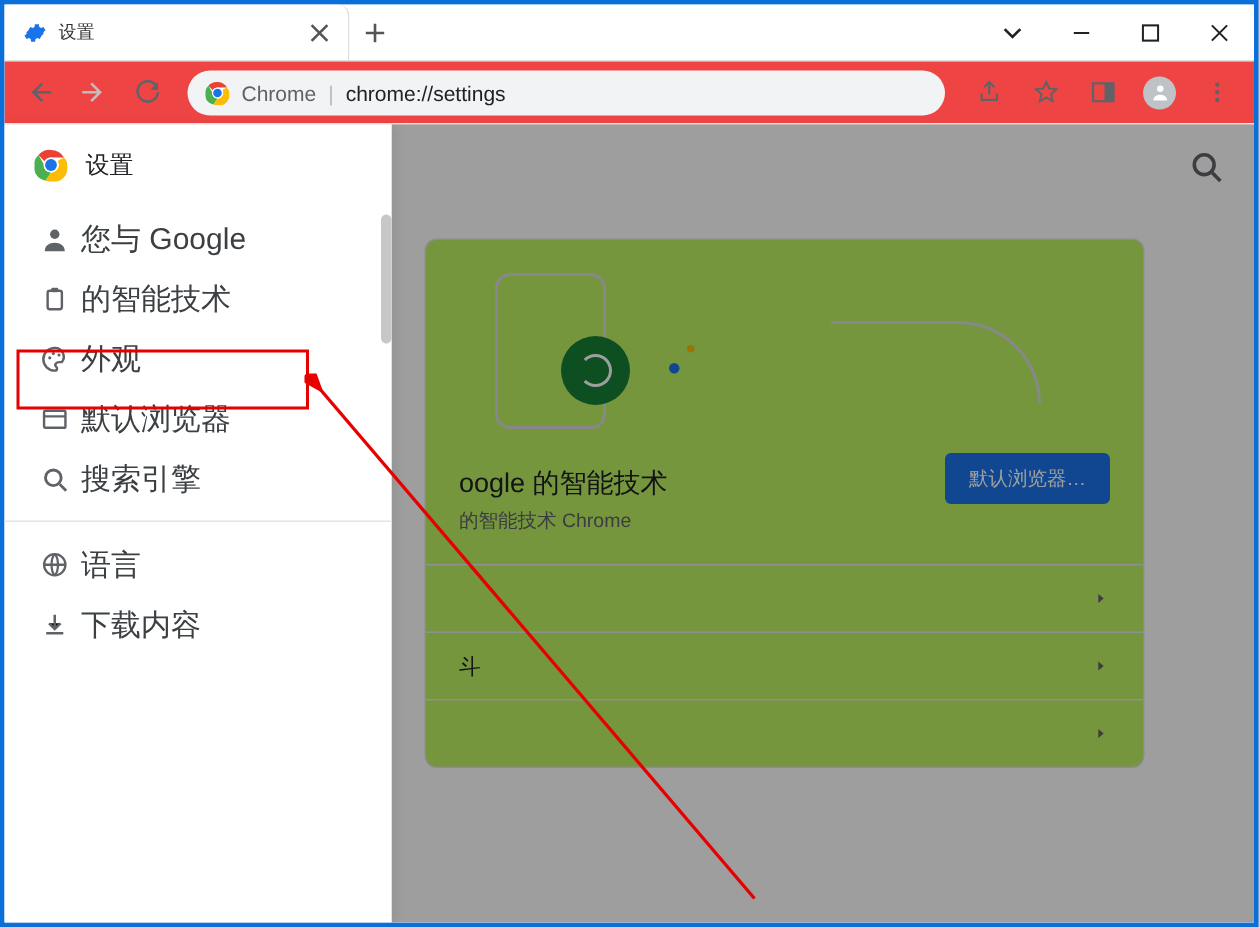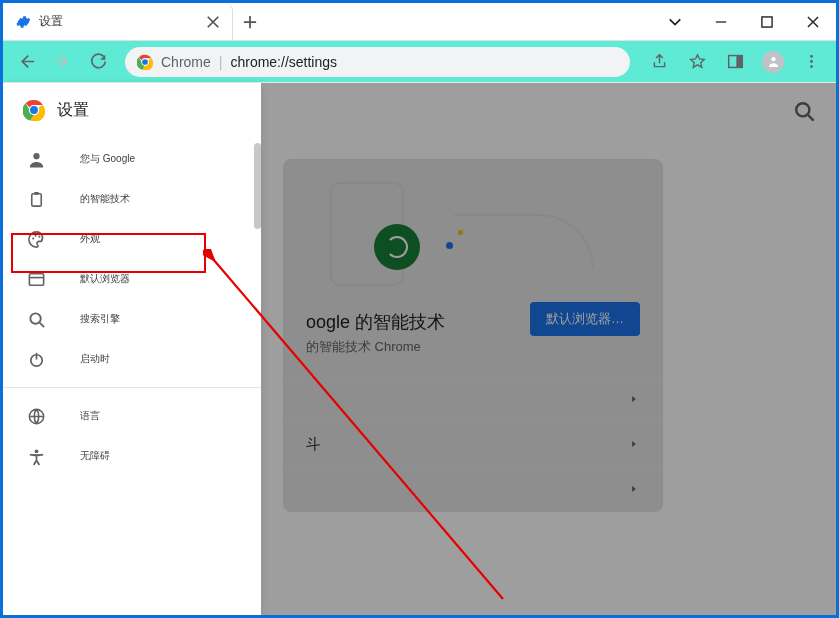--- a/index.html
+++ b/index.html
@@ -13,21 +13,21 @@
   .tab-close { width: 14px; height: 14px; color: #555; cursor: pointer; }
   .newtab { width: 34px; display: flex; align-items: center; justify-content: center; cursor: pointer; }
   .newtab svg { width: 14px; height: 14px; color: #555; }
   .titlebar-spacer { flex: 1; }
   .win-controls { display: flex; }
   .win-btn { width: 46px; display: flex; align-items: center; justify-content: center; cursor: pointer; }
   .win-btn svg { width: 12px; height: 12px; color: #222; }
   .win-btn.chev svg { width: 14px; height: 14px; }
   
   
-  .toolbar { height: 42px; display: flex; align-items: center; gap: 6px; padding: 0 8px; border-bottom: 1px solid #e8e8e8; background:#5eead4; }
+  .toolbar { height: 42px; display: flex; align-items: center; gap: 6px; padding: 0 8px; border-bottom: 1px solid #e8e8e8; background:#ef4444; }
   .tool-btn { width: 30px; height: 30px; border-radius: 50%; display: flex; align-items: center; justify-content: center; cursor: pointer; }
   .tool-btn svg { width: 17px; height: 17px; color: #5f6368; }
   .tool-btn.disabled svg { color: #bfbfbf; }
   .addr { flex: 1; display: flex; align-items: center; gap: 8px; height: 30px; padding: 0 12px; border-radius: 15px; background: #f1f3f4; font-size: 14px; color: #5f6368; margin: 0 6px; }
   .addr .url-protocol { color: #5f6368; }
   .addr .url-path { color: #202124; }
   .addr .sep { color: #bbb; }
   .chrome-icon-inline { width:16px; height:16px; flex:none; }
   .right-icons { display: flex; align-items: center; gap: 4px; }
   .right-icons .tool-btn { width: 34px; }
@@ -35,21 +35,21 @@
   .avatar-dot svg{ width:13px; height:13px; color:#fff; }
   
   
   .content { position: relative; height: calc(100% - 80px); display: flex; }
   
   
   .backdrop { position: absolute; inset: 0; background: #fff; }
   .bp-header { height: 56px; display: flex; align-items: center; padding: 0 20px; }
   .bp-search { margin-left: auto; width: 24px; height: 24px; color: #5f6368; }
   .bp-body { padding: 20px 0 0 280px; }
-  .bp-card { width: 380px; background: #e5e5e5; border: 1px solid #e3e3e3; border-radius: 8px; padding: 18px 22px 0; position: relative; overflow:hidden; }
+  .bp-card { width: 480px; background: #bef264; border: 1px solid #e3e3e3; border-radius: 8px; padding: 18px 22px 0; position: relative; overflow:hidden; }
   .bp-illus { height: 120px; position: relative; margin-bottom: 12px; }
   .bp-circle { position:absolute; width:46px; height:46px; background:#188038; border-radius:50%; left:68px; top:46px; display:flex; align-items:center; justify-content:center; }
   .bp-circle::after{ content:''; width:18px; height:18px; border:2px solid #fff; border-radius:50%; border-left-color:transparent; }
   .bp-rect{ position:absolute; width:74px; height:104px; border:2px solid #dadce0; border-radius:10px; left:24px; top:4px; }
   .bp-dot-b{ position:absolute; width:7px;height:7px;background:#1a73e8;border-radius:50%; left:140px; top:64px;}
   .bp-dot-y{ position:absolute; width:5px;height:5px;background:#fbbc04;border-radius:50%; left:152px; top:52px;}
   .bp-curve{ position:absolute; right:46px; top:36px; width:140px; height:55px; border:2px solid #dadce0; border-bottom:none; border-left:none; border-top-right-radius:80px;}
   .bp-h { font-size: 18px; color: #202124; }
   .bp-sub { font-size: 13px; color: #5f6368; margin-top: 4px; }
   .bp-cta { position: absolute; right: 22px; top: 142px; background: #1a73e8; color: #fff; font-size: 13px; padding: 8px 16px; border-radius: 4px; cursor: pointer; }
@@ -58,21 +58,21 @@
   .bp-row .chev{ margin-left:auto; color:#5f6368; }
   .overlay{ position:absolute; inset:0; left:258px; background:rgba(0,0,0,0.38); }
   
   
   .drawer { position: absolute; top: 0; left: 0; width: 258px; height: 100%; background: #fff; box-shadow: 2px 0 8px rgba(0,0,0,0.08); display:flex; flex-direction:column; z-index:5; }
   .drawer-scroll{ position:absolute; right:0; top:60px; width:7px; height:86px; background:#c7c7c7; border-radius:4px; }
   .drawer-head { display: flex; align-items: center; gap: 12px; padding: 16px 20px 14px; }
   .drawer-head .chrome-icon{ width:22px; height:22px; }
   .drawer-title { font-size: 16px; color: #202124; }
   .menu { list-style: none; padding: 4px 0; }
-  .menu li { display: flex; align-items: center; gap: 34px; height: 40px; padding: 0 24px; cursor: pointer; font-size: 10px; color: #3c4043; }
+  .menu li { display: flex; align-items: center; gap: 8px; height: 40px; padding: 0 24px; cursor: pointer; font-size: 20px; color: #3c4043; }
   .menu li .mic { width: 19px; height: 19px; color: #5f6368; flex:none; }
   .menu-sep { height: 1px; background: #e4e4e4; margin: 8px 0; }
   
   
   .anno-box{ position:absolute; left:8px; top:150px; width:195px; height:40px; border:2px solid #e60000; z-index:20; pointer-events:none; }
   .anno-arrow{ position:absolute; left:200px; top:166px; z-index:20; pointer-events:none; }
 </style>
 </head>
 <body>
 
@@ -353,38 +353,32 @@
             <use href="#i-browser"></use>
           </svg>
           <span>默认浏览器</span>
         </li>
       <li>
           <svg class="mic" viewBox="0 0 20 20">
             <use href="#i-search"></use>
           </svg>
           <span>搜索引擎</span>
         </li>
-      <li>
-          <svg class="mic" viewBox="0 0 20 20">
-            <use href="#i-power"></use>
-          </svg>
-          <span>启动时</span>
-        </li>
       <div class="menu-sep"></div>
       <li>
           <svg class="mic" viewBox="0 0 20 20">
             <use href="#i-globe"></use>
           </svg>
           <span>语言</span>
         </li>
       <li>
           <svg class="mic" viewBox="0 0 20 20">
-            <use href="#i-acc"></use>
-          </svg>
-          <span>无障碍</span>
+            <use href="#i-download"></use>
+          </svg>
+          <span>下载内容</span>
         </li>
     </ul>
   </div>
 
   <div class="anno-box"></div>
   <svg class="anno-arrow" width="320" height="380">
     <defs>
         <marker id="ah" markerWidth="10" markerHeight="10" refX="2" refY="3" orient="auto">
           <path d="M8 0L0 3l8 3z" fill="#e60000"></path>
         </marker>

